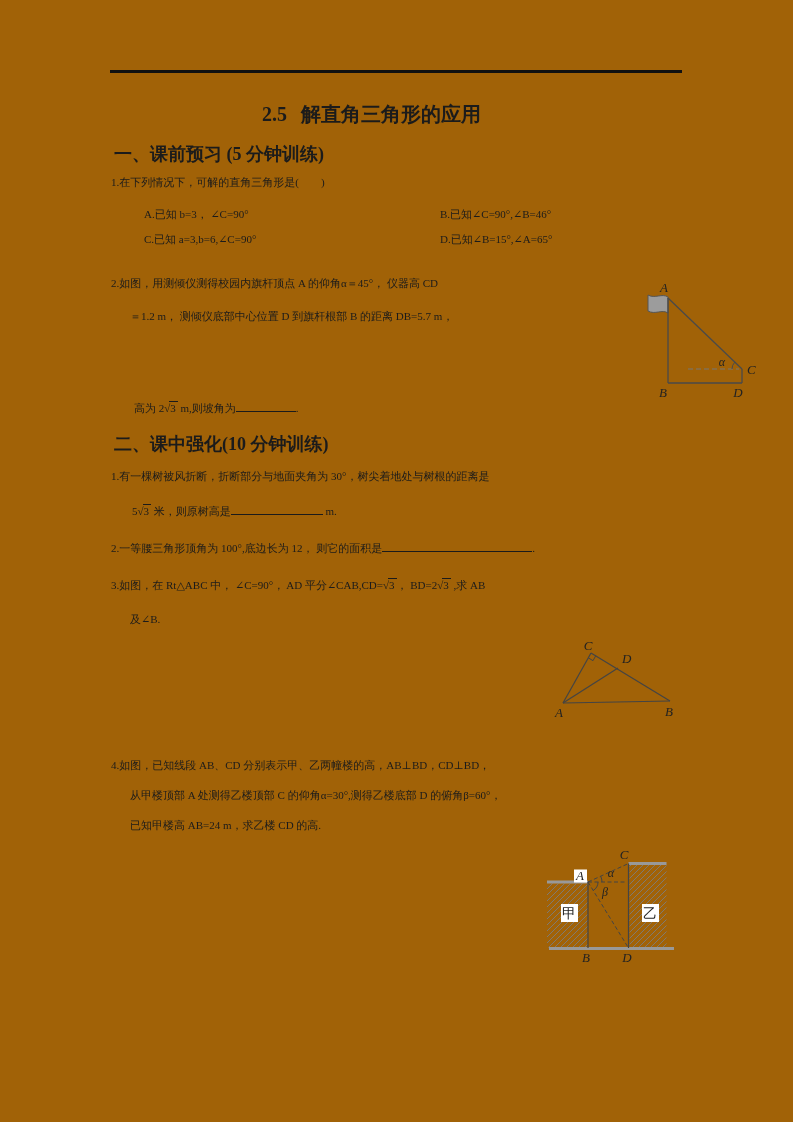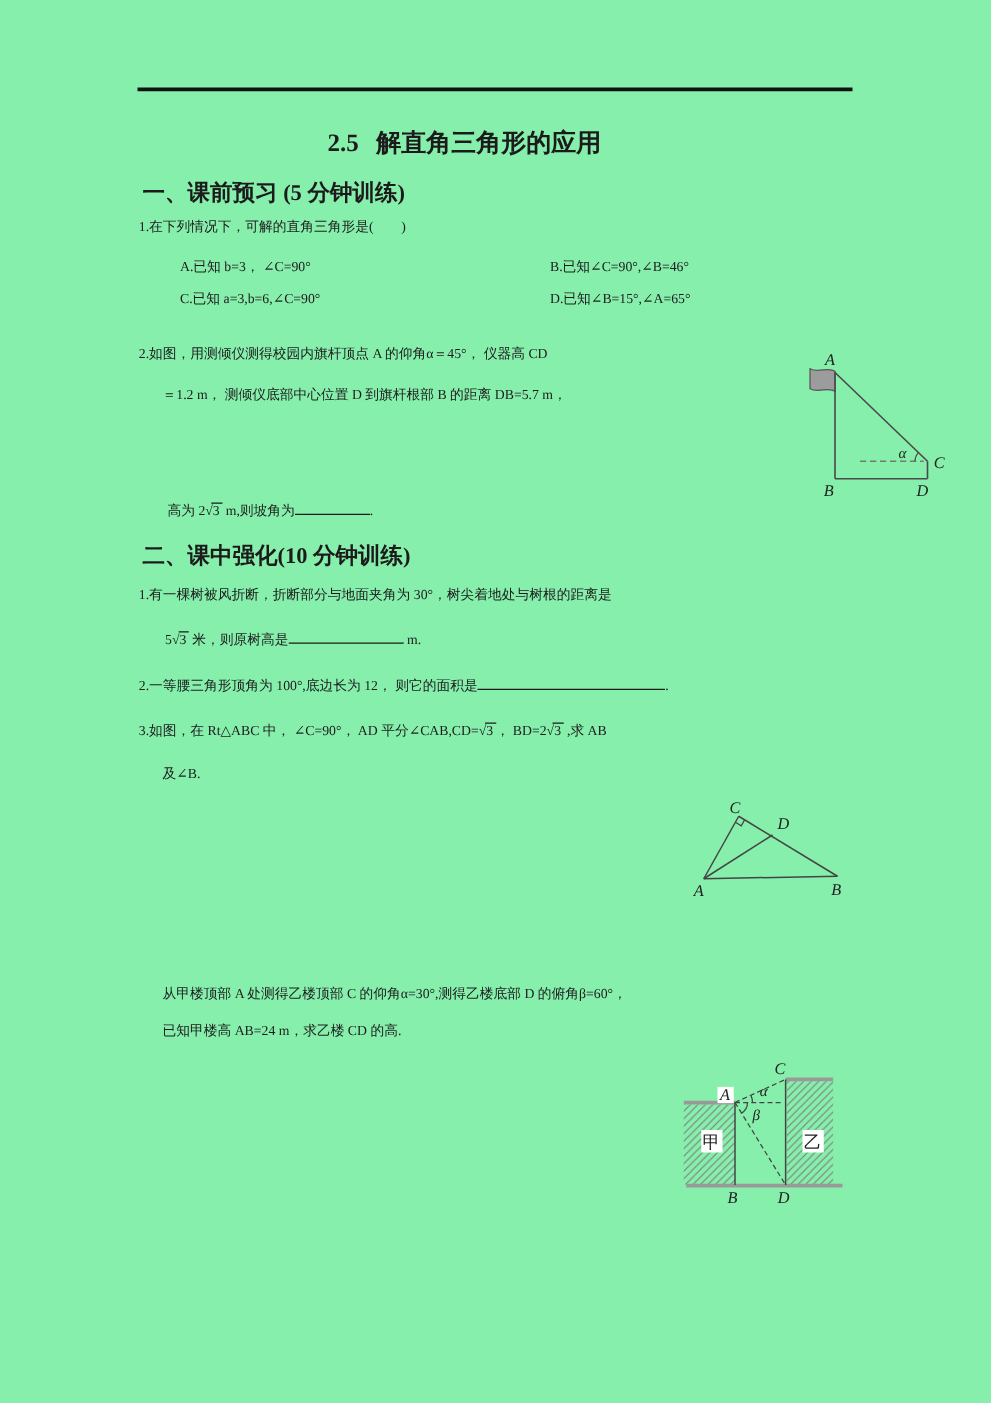--- a/index.html
+++ b/index.html
@@ -1,17 +1,17 @@
 <!DOCTYPE html>
 <html><head>
 <meta charset="utf-8">
 <style>
   html,body{margin:0;padding:0;background:#e8e8e8;}
   .page{
-    position:relative;width:793px;height:1122px;background:#86efac;
+    position:relative;width:793px;height:1122px;background:#a16207;
     margin:0 auto;overflow:hidden;
     font-family:"Liberation Serif","DejaVu Serif",serif;color:#1b1b1b;
   }
   .rule{position:absolute;left:110px;top:70px;width:572px;height:3px;background:#111;}
   .title{position:absolute;left:262px;top:101px;font-family:"Liberation Sans","DejaVu Sans",sans-serif;
          font-weight:bold;font-size:20px;white-space:nowrap;}
   .title .tnum{font-family:"Liberation Serif","DejaVu Serif",serif;}
   .title .ttext{margin-left:14px;}
   .h{position:absolute;font-family:Liberation Serif, serif;font-weight:bold;
      font-size:18px;white-space:nowrap;}
@@ -79,20 +79,21 @@
     <line x1="15" y1="62" x2="43" y2="12" stroke="#444" stroke-width="1.2"></line>
     <line x1="43" y1="12" x2="122" y2="60" stroke="#444" stroke-width="1.2"></line>
     <line x1="15" y1="62" x2="70" y2="27" stroke="#444" stroke-width="1.2"></line>
     <polyline points="40.3,16.8 45.0,19.7 47.7,14.9" fill="none" stroke="#444" stroke-width="1"></polyline>
     <text x="40" y="9" text-anchor="middle">C</text>
     <text x="74" y="22">D</text>
     <text x="11" y="76" text-anchor="middle">A</text>
     <text x="121" y="75" text-anchor="middle">B</text>
   </svg>
 
+  <div class="t" style="left:111px;top:759px">4.如图，已知线段 AB、CD 分别表示甲、乙两幢楼的高，AB⊥BD，CD⊥BD，</div>
   <div class="t" style="left:130px;top:789px">从甲楼顶部 A 处测得乙楼顶部 C 的仰角α=30°,测得乙楼底部 D 的俯角β=60°，</div>
   <div class="t" style="left:130px;top:819px">已知甲楼高 AB=24 m，求乙楼 CD 的高.</div>
 
   <svg class="fig" style="left:545px;top:843px" width="160" height="137" viewBox="0 0 160 137">
     <defs>
       <pattern id="hatch" patternUnits="userSpaceOnUse" width="6" height="6">
         <path d="M0,6 l6,-6 M-1.5,1.5 l3,-3 M4.5,7.5 l3,-3" stroke="#7d7d7d" stroke-width="0.9"></path>
       </pattern>
     </defs>
     <rect x="2" y="40.5" width="41" height="64" fill="url(#hatch)"></rect>

